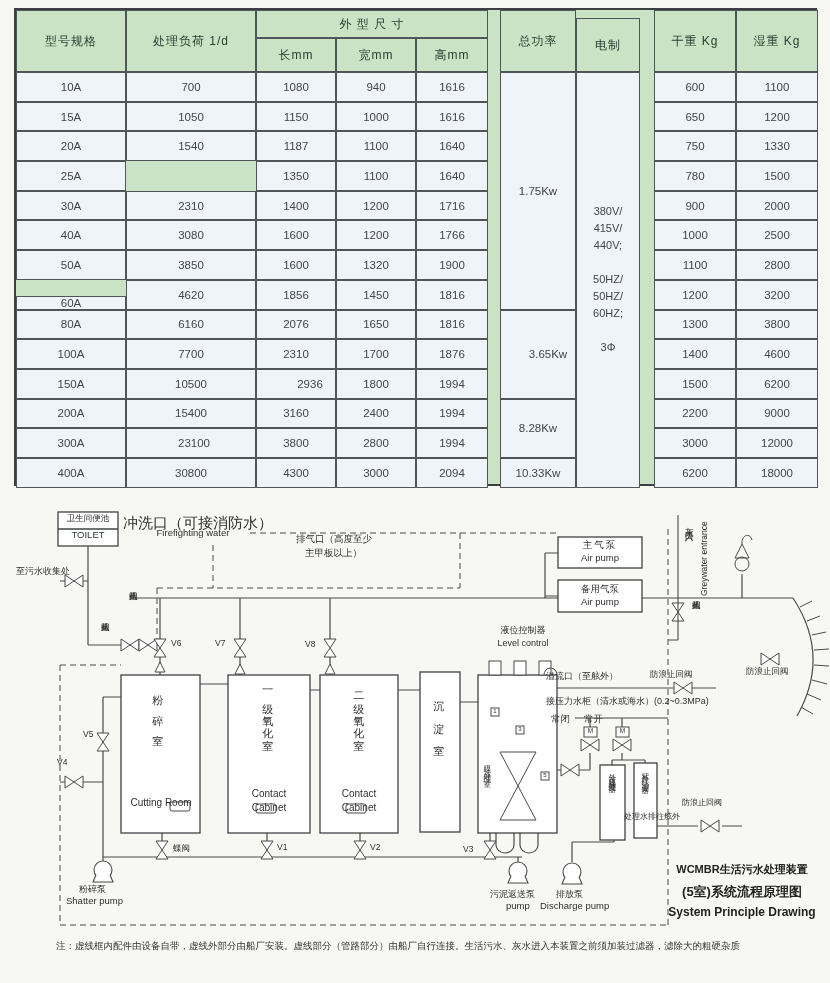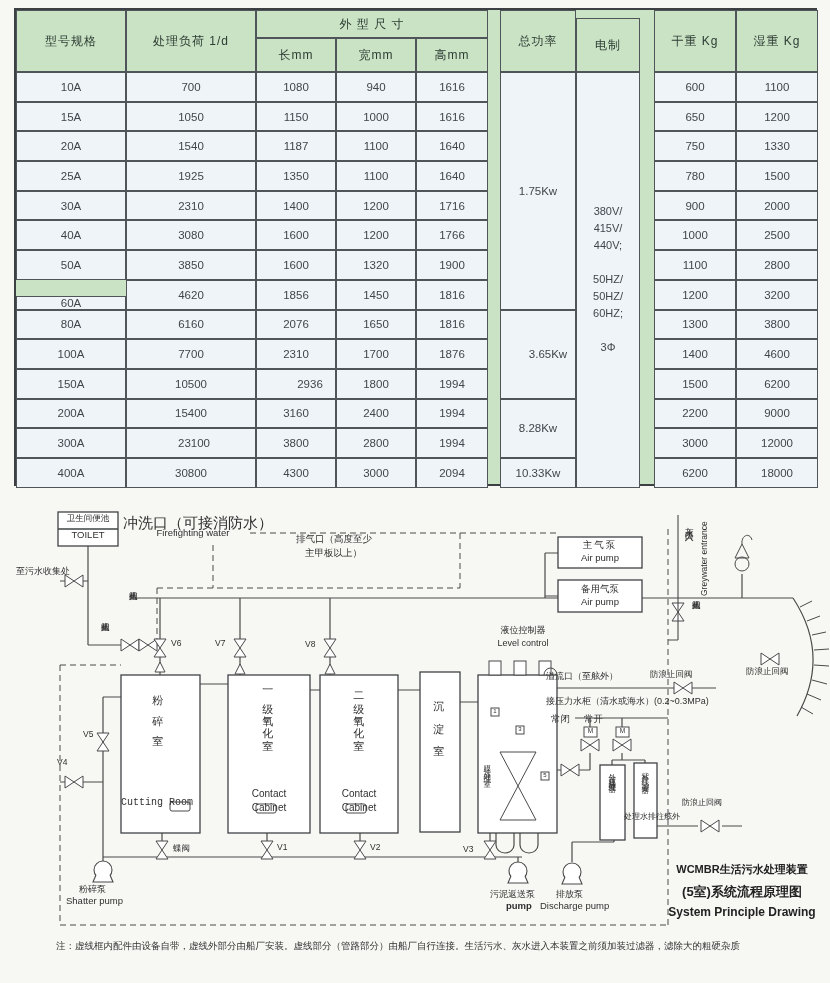--- a/index.html
+++ b/index.html
@@ -53,21 +53,20 @@
     <div class="tcell" style="grid-area: 4 / 10;">650</div>
     <div class="tcell" style="grid-area: 4 / 11;">1200</div>
     <div class="tcell" style="grid-area: 5 / 1;">20A</div>
     <div class="tcell" style="grid-area: 5 / 2;">1540</div>
     <div class="tcell" style="grid-area: 5 / 3;">1187</div>
     <div class="tcell" style="grid-area: 5 / 4;">1100</div>
     <div class="tcell" style="grid-area: 5 / 5;">1640</div>
     <div class="tcell" style="grid-area: 5 / 10;">750</div>
     <div class="tcell" style="grid-area: 5 / 11;">1330</div>
     <div class="tcell" style="grid-area: 6 / 1;">25A</div>
-    <div class="tcell" style="grid-area: 6 / 2;">1925</div>
     <div class="tcell" style="grid-area: 6 / 3;">1350</div>
     <div class="tcell" style="grid-area: 6 / 4;">1100</div>
     <div class="tcell" style="grid-area: 6 / 5;">1640</div>
     <div class="tcell" style="grid-area: 6 / 10;">780</div>
     <div class="tcell" style="grid-area: 6 / 11;">1500</div>
     <div class="tcell" style="grid-area: 7 / 1;">30A</div>
     <div class="tcell" style="grid-area: 7 / 2;">2310</div>
     <div class="tcell" style="grid-area: 7 / 3;">1400</div>
     <div class="tcell" style="grid-area: 7 / 4;">1200</div>
     <div class="tcell" style="grid-area: 7 / 5;">1716</div>
@@ -300,35 +299,35 @@
 <div class="lb c" style="left:484px;top:138px;width:78px;font-size:9px;">Level control</div>
 <div class="lb" style="left:546px;top:171px;font-size:9px;">溢流口（至舷外）</div>
 <div class="lb" style="left:546px;top:196px;font-size:9px;">接压力水柜（清水或海水）(0.2~0.3MPa)</div>
 <div class="lb" style="left:551px;top:214px;font-size:9.5px;">常闭</div>
 <div class="lb" style="left:584px;top:214px;font-size:9.5px;">常开</div>
 <div class="lb" style="left:650px;top:170px;font-size:8.5px;">防浪止回阀</div>
 <div class="lb" style="left:746px;top:167px;font-size:8.5px;">防浪止回阀</div>
 <div class="lb" style="left:682px;top:298px;font-size:8px;">防浪止回阀</div>
 <div class="lb" style="left:624px;top:312px;font-size:8px;">处理水排往舷外</div>
 <div class="lb vt" style="left:151px;top:186px;font-size:11px;letter-spacing:20px;">粉碎室</div>
-<div class="lb c" style="left:121px;top:297px;width:60px;font-size:10px;font-family:Liberation Mono, monospace;">Cutting Room</div>
+<div class="lb c" style="left:121px;top:297px;width:80px;font-size:10px;">Cutting Room</div>
 <div class="lb vt" style="left:261px;top:183px;font-size:11px;letter-spacing:12px;">一级氧化室</div>
 <div class="lb c" style="left:228px;top:288px;width:82px;font-size:10px;">Contact</div>
 <div class="lb c" style="left:228px;top:302px;width:82px;font-size:10px;">Cabinet</div>
 <div class="lb vt" style="left:352px;top:183px;font-size:11px;letter-spacing:12px;">二级氧化室</div>
 <div class="lb c" style="left:320px;top:288px;width:78px;font-size:10px;">Contact</div>
 <div class="lb c" style="left:320px;top:302px;width:78px;font-size:10px;">Cabinet</div>
 <div class="lb vt" style="left:432px;top:192px;font-size:11px;letter-spacing:22px;">沉淀室</div>
 <div class="lb vt" style="left:482px;top:258px;font-size:7.5px;letter-spacing:4px;">膜法处理室</div>
 <div class="lb vt" style="left:607px;top:268px;font-size:7.5px;letter-spacing:2px;">外置膜法处理器</div>
 <div class="lb vt" style="left:640px;top:266px;font-size:7.5px;letter-spacing:3px;">紫外线消毒器</div>
 <div class="lb" style="left:79px;top:384px;font-size:9px;">粉碎泵</div>
 <div class="lb" style="left:66px;top:396px;font-size:9.5px;">Shatter pump</div>
 <div class="lb" style="left:490px;top:389px;font-size:9px;">污泥返送泵</div>
-<div class="lb" style="left:506px;top:401px;font-size:9.5px;font-weight:bold;">pump</div>
+<div class="lb" style="left:506px;top:401px;font-size:9.5px;">pump</div>
 <div class="lb" style="left:556px;top:389px;font-size:9px;">排放泵</div>
 <div class="lb" style="left:540px;top:401px;font-size:9.5px;">Discharge pump</div>
 <div class="lb c" style="left:584px;top:227px;width:13px;font-size:6.5px;">M</div>
 <div class="lb c" style="left:616px;top:227px;width:13px;font-size:6.5px;">M</div>
 <div class="lb c" style="left:491px;top:208px;width:8px;font-size:6px;">1</div>
 <div class="lb c" style="left:516px;top:226px;width:8px;font-size:6px;">3</div>
 <div class="lb c" style="left:541px;top:272px;width:8px;font-size:6px;">5</div>
 <div class="lb c ttl" style="left:662px;top:363px;width:160px;font-size:11px;">WCMBR生活污水处理装置</div>
 <div class="lb c ttl" style="left:662px;top:385px;width:160px;font-size:13px;">(5室)系统流程原理图</div>
 <div class="lb c ttl" style="left:658px;top:406px;width:168px;font-size:12px;">System Principle Drawing</div>

